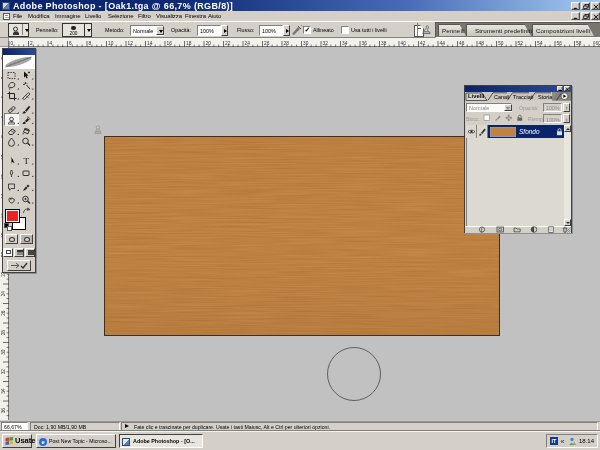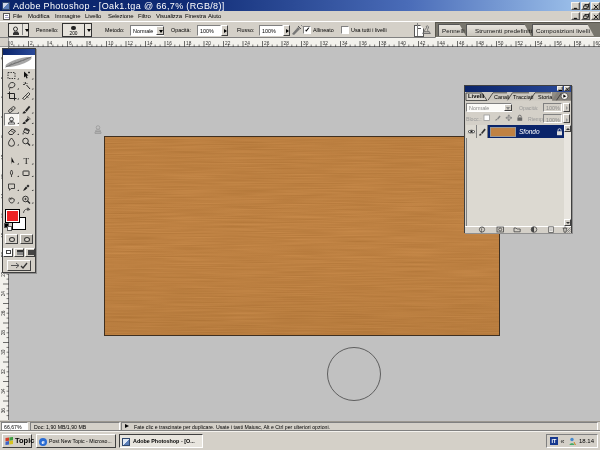--- a/index.html
+++ b/index.html
@@ -10,21 +10,21 @@
 .t5{font-size:5.4px;color:#000;white-space:nowrap}
 .raised{background:#d4d0c8;border-top:1px solid #fff;border-left:1px solid #fff;border-right:1px solid #404040;border-bottom:1px solid #404040}
 .sunk{background:#fff;border-top:1px solid #808080;border-left:1px solid #808080;border-right:1px solid #fff;border-bottom:1px solid #fff}
 .sunkg{background:#d4d0c8;border-top:1px solid #808080;border-left:1px solid #808080;border-right:1px solid #fff;border-bottom:1px solid #fff}
 .wbtn{background:#d4d0c8;border-top:1px solid #f4f2ee;border-left:1px solid #f4f2ee;border-right:1px solid #565656;border-bottom:1px solid #565656;box-shadow:inset -1px -1px 0 #a8a49c}
 </style></head><body>
 <div id="pg">
 
 <div class="abs" style="left:0;top:0;width:600px;height:11px;background:linear-gradient(90deg,#0a246a 0%,#0e2a74 30%,#4a6cb8 68%,#a6caf0 100%)">
  <div class="abs" style="left:2px;top:1.5px;width:8px;height:8px;background:linear-gradient(135deg,#cfd8e8 0 50%,#5c7fb8 50% 100%);border:1px solid #30486e"></div>
- <div class="abs" style="left:13px;top:0.5px;font-size:9px;font-weight:normal;color:#fff;letter-spacing:0.35px">Adobe Photoshop - [Oak1.tga @ 66,7% (RGB/8)]</div>
+ <div class="abs" style="left:13px;top:0.5px;font-size:9px;font-weight:bold;color:#fff;letter-spacing:0.35px">Adobe Photoshop - [Oak1.tga @ 66,7% (RGB/8)]</div>
 </div>
 
 <div class="abs wbtn" style="left:571px;top:1.5px;width:9px;height:8px">
       <svg width="8" height="7" viewBox="0 0 8.5 7.5">
         <rect x="2" y="5.2" width="3.2" height="1.1" fill="#000"></rect>
       </svg>
     </div>
 <div class="abs wbtn" style="left:581px;top:1.5px;width:9px;height:8px">
       <svg width="8" height="7" viewBox="0 0 8.5 7.5">
         <rect x="3.2" y="1.6" width="3.6" height="2.8" fill="none" stroke="#000" stroke-width="0.8"></rect>
@@ -692,21 +692,21 @@
 <div class="abs" style="left:0;top:431px;width:600px;height:19px;background:#d4d0c8;border-top:1px solid #f4f2ee;box-shadow:0 -1px 0 #808080"></div>
 <div class="abs raised" style="left:2px;top:433.5px;width:30px;height:14px">
 <svg class="abs" style="left:2px;top:2.5px" width="9" height="9" viewBox="0 0 9 9">
         <g transform="skewY(-8)">
           <rect x="0.5" y="1" width="3.6" height="3.4" fill="#d43c28"></rect>
           <rect x="4.4" y="1" width="3.6" height="3.4" fill="#3f9e3f"></rect>
           <rect x="0.5" y="4.7" width="3.6" height="3.4" fill="#3c62c8"></rect>
           <rect x="4.4" y="4.7" width="3.6" height="3.4" fill="#d8c31e"></rect>
         </g>
       </svg>
-<div class="abs" style="left:12px;top:1.5px;font-size:7.5px;font-weight:bold">Topic</div>
+<div class="abs" style="left:12px;top:1.5px;font-size:7.5px;font-weight:bold">Usate</div>
     </div>
 <div class="abs raised" style="left:36px;top:433.5px;width:80px;height:14px">
 <div class="abs" style="left:2px;top:3px;width:8px;height:8px;border-radius:50%;background:#2a6cd4;color:#fff;font-size:7px;font-weight:bold;text-align:center;line-height:8px;font-family:'Liberation Serif'">e</div>
 <div class="abs" style="left:12px;top:3.6px;font-size:5.2px;white-space:nowrap;overflow:hidden;width:65px">Post New Topic - Microso...</div>
     </div>
 <div class="abs" style="left:119px;top:433.5px;width:84px;height:14px;background:#e8e5de;border-top:1px solid #404040;border-left:1px solid #404040;border-right:1px solid #fff;border-bottom:1px solid #fff">
 <div class="abs" style="left:2px;top:3px;width:8px;height:8px;background:linear-gradient(135deg,#dfe8f4 0 50%,#5c7fb8 50% 100%);border:1px solid #30486e"></div>
 <div class="abs" style="left:13px;top:3.2px;font-size:5.4px;font-weight:bold;white-space:nowrap;overflow:hidden;width:67px">Adobe Photoshop - [O...</div>
     </div>
 <div class="abs" style="left:546px;top:433.5px;width:52px;height:14px;border-top:1px solid #808080;border-left:1px solid #808080;border-right:1px solid #fff;border-bottom:1px solid #fff">

